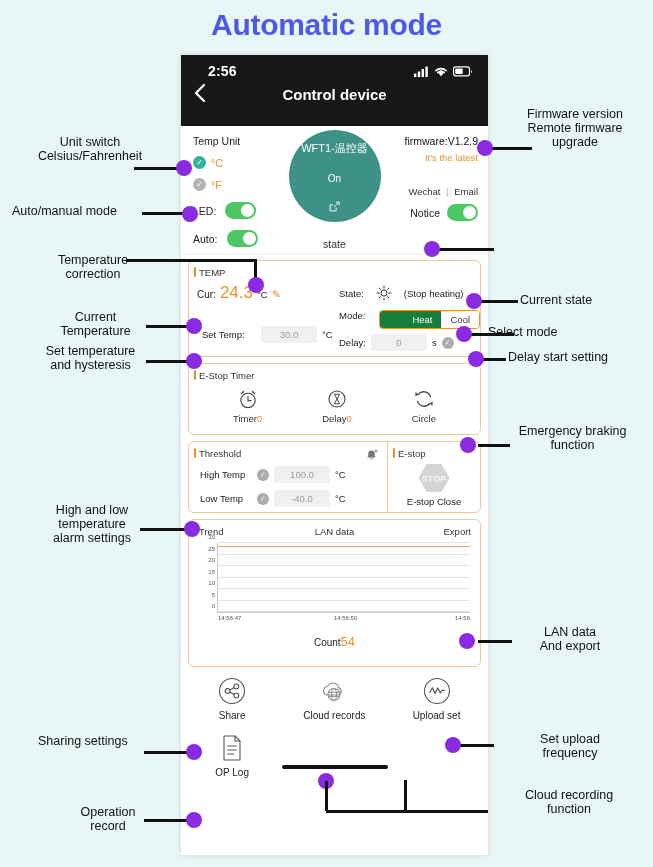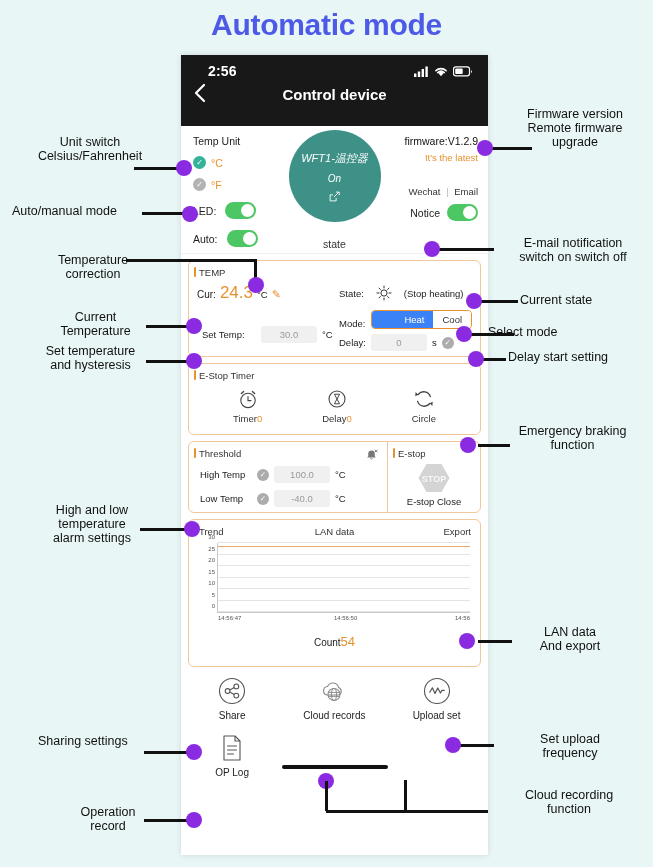--- a/index.html
+++ b/index.html
@@ -71,22 +71,21 @@
   }
   .toggle::after {
     content: ""; position: absolute; right: 2px; top: 2px;
     width: 13px; height: 13px; border-radius: 50%; background: #fff;
   }
   .device-circle {
     position: absolute; left: 50%; transform: translateX(-50%); top: 4px;
     width: 92px; height: 92px; border-radius: 50%;
     background: #3d9187; color: #fff;
     display: flex; flex-direction: column; align-items: center; justify-content: center;
-    gap: 7px;
-    font-style: italic;
+    gap: 17px;
   }
   .dev-name { font-size: 11px; }
   .dev-state { font-size: 10px; }
   .fw-txt { font-size: 10.5px; color: #111; }
   .fw-latest { font-size: 9.5px; color: #e8922f; margin-top: 5px; }
   .wc-row { font-size: 9.5px; color: #333; margin-top: 23px; }
   .wc-sep { color: #bbb; margin: 0 3px; }
   .notice-row { display: flex; align-items: center; justify-content: flex-end; gap: 7px; margin-top: 7px; }
   .state-label {
     position: absolute; left: 0; bottom: 3px; width: 100%; text-align: center;
@@ -118,25 +117,25 @@
   .state-row { position: absolute; left: 150px; top: 24px; display: flex; align-items: center; gap: 12px; }
   .state-txt { font-size: 9.5px; color: #222; }
   .fld-row { display: flex; align-items: center; gap: 5px; padding-left: 13px; margin-top: 23px; }
   .fld-lbl { font-size: 9.5px; color: #222; width: 54px; }
   .fld-box {
     width: 56px; height: 17px; background: #f0f0f0; border-radius: 3px;
     font-size: 9.5px; color: #9a9a9a; display: flex; align-items: center;
     justify-content: center;
   }
   .fld-unit { font-size: 9.5px; color: #222; }
-  .mode-row { position: absolute; left: 150px; top: 49px; display: flex; align-items: flex-end; gap: 6px; }
+  .mode-row { position: absolute; left: 150px; top: 49px; display: flex; align-items: flex-start; gap: 14px; }
   .mode-lbl { font-size: 9.5px; color: #222; }
   .seg { display: flex; border: 1px solid #e8922f; border-radius: 4px; overflow: hidden; }
   .seg div { font-size: 9.5px; padding: 3px 9px; }
-  .seg .sel { background: #3b82f6; color: #fff; padding-left: 32px; }
+  .seg .sel { background: #15803d; color: #fff; padding-left: 32px; }
   .seg .unsel { background: #fff; color: #333; }
   .delay-row { position: absolute; left: 150px; top: 73px; display: flex; align-items: center; gap: 5px; }
   .delay-box {
     width: 56px; height: 17px; background: #f0f0f0; border-radius: 3px;
     font-size: 9.5px; color: #9a9a9a; display: flex; align-items: center; justify-content: center;
   }
 
   
   .estop-card { height: 72px; }
   .est-icons { display: flex; justify-content: space-around; padding: 6px 14px 0 14px; }
@@ -539,22 +538,20 @@
 record</div>
   <div class="lead h" style="left:144px; top:819px; width:46px;"></div>
   <div class="dot" style="left:186px; top:812px;"></div>
 
   <div class="ann c" style="left:500px; top:107px; width:150px;">Firmware version
 Remote firmware
 upgrade</div>
   <div class="lead h" style="left:488px; top:147px; width:44px;"></div>
   <div class="dot" style="left:477px; top:140px;"></div>
 
-  <div class="ann c" style="left:494px; top:236px; width:158px;">E-mail notification
-switch on switch off</div>
   <div class="lead h" style="left:430px; top:248px; width:64px;"></div>
   <div class="dot" style="left:424px; top:241px;"></div>
 
   <div class="ann l" style="left:520px; top:293px; width:130px;">Current state</div>
   <div class="lead h" style="left:478px; top:300px; width:40px;"></div>
   <div class="dot" style="left:466px; top:293px;"></div>
 
   <div class="ann l" style="left:488px; top:325px; width:130px;">Select mode</div>
   <div class="lead h" style="left:468px; top:333px; width:46px;"></div>
   <div class="dot" style="left:456px; top:326px;"></div>

